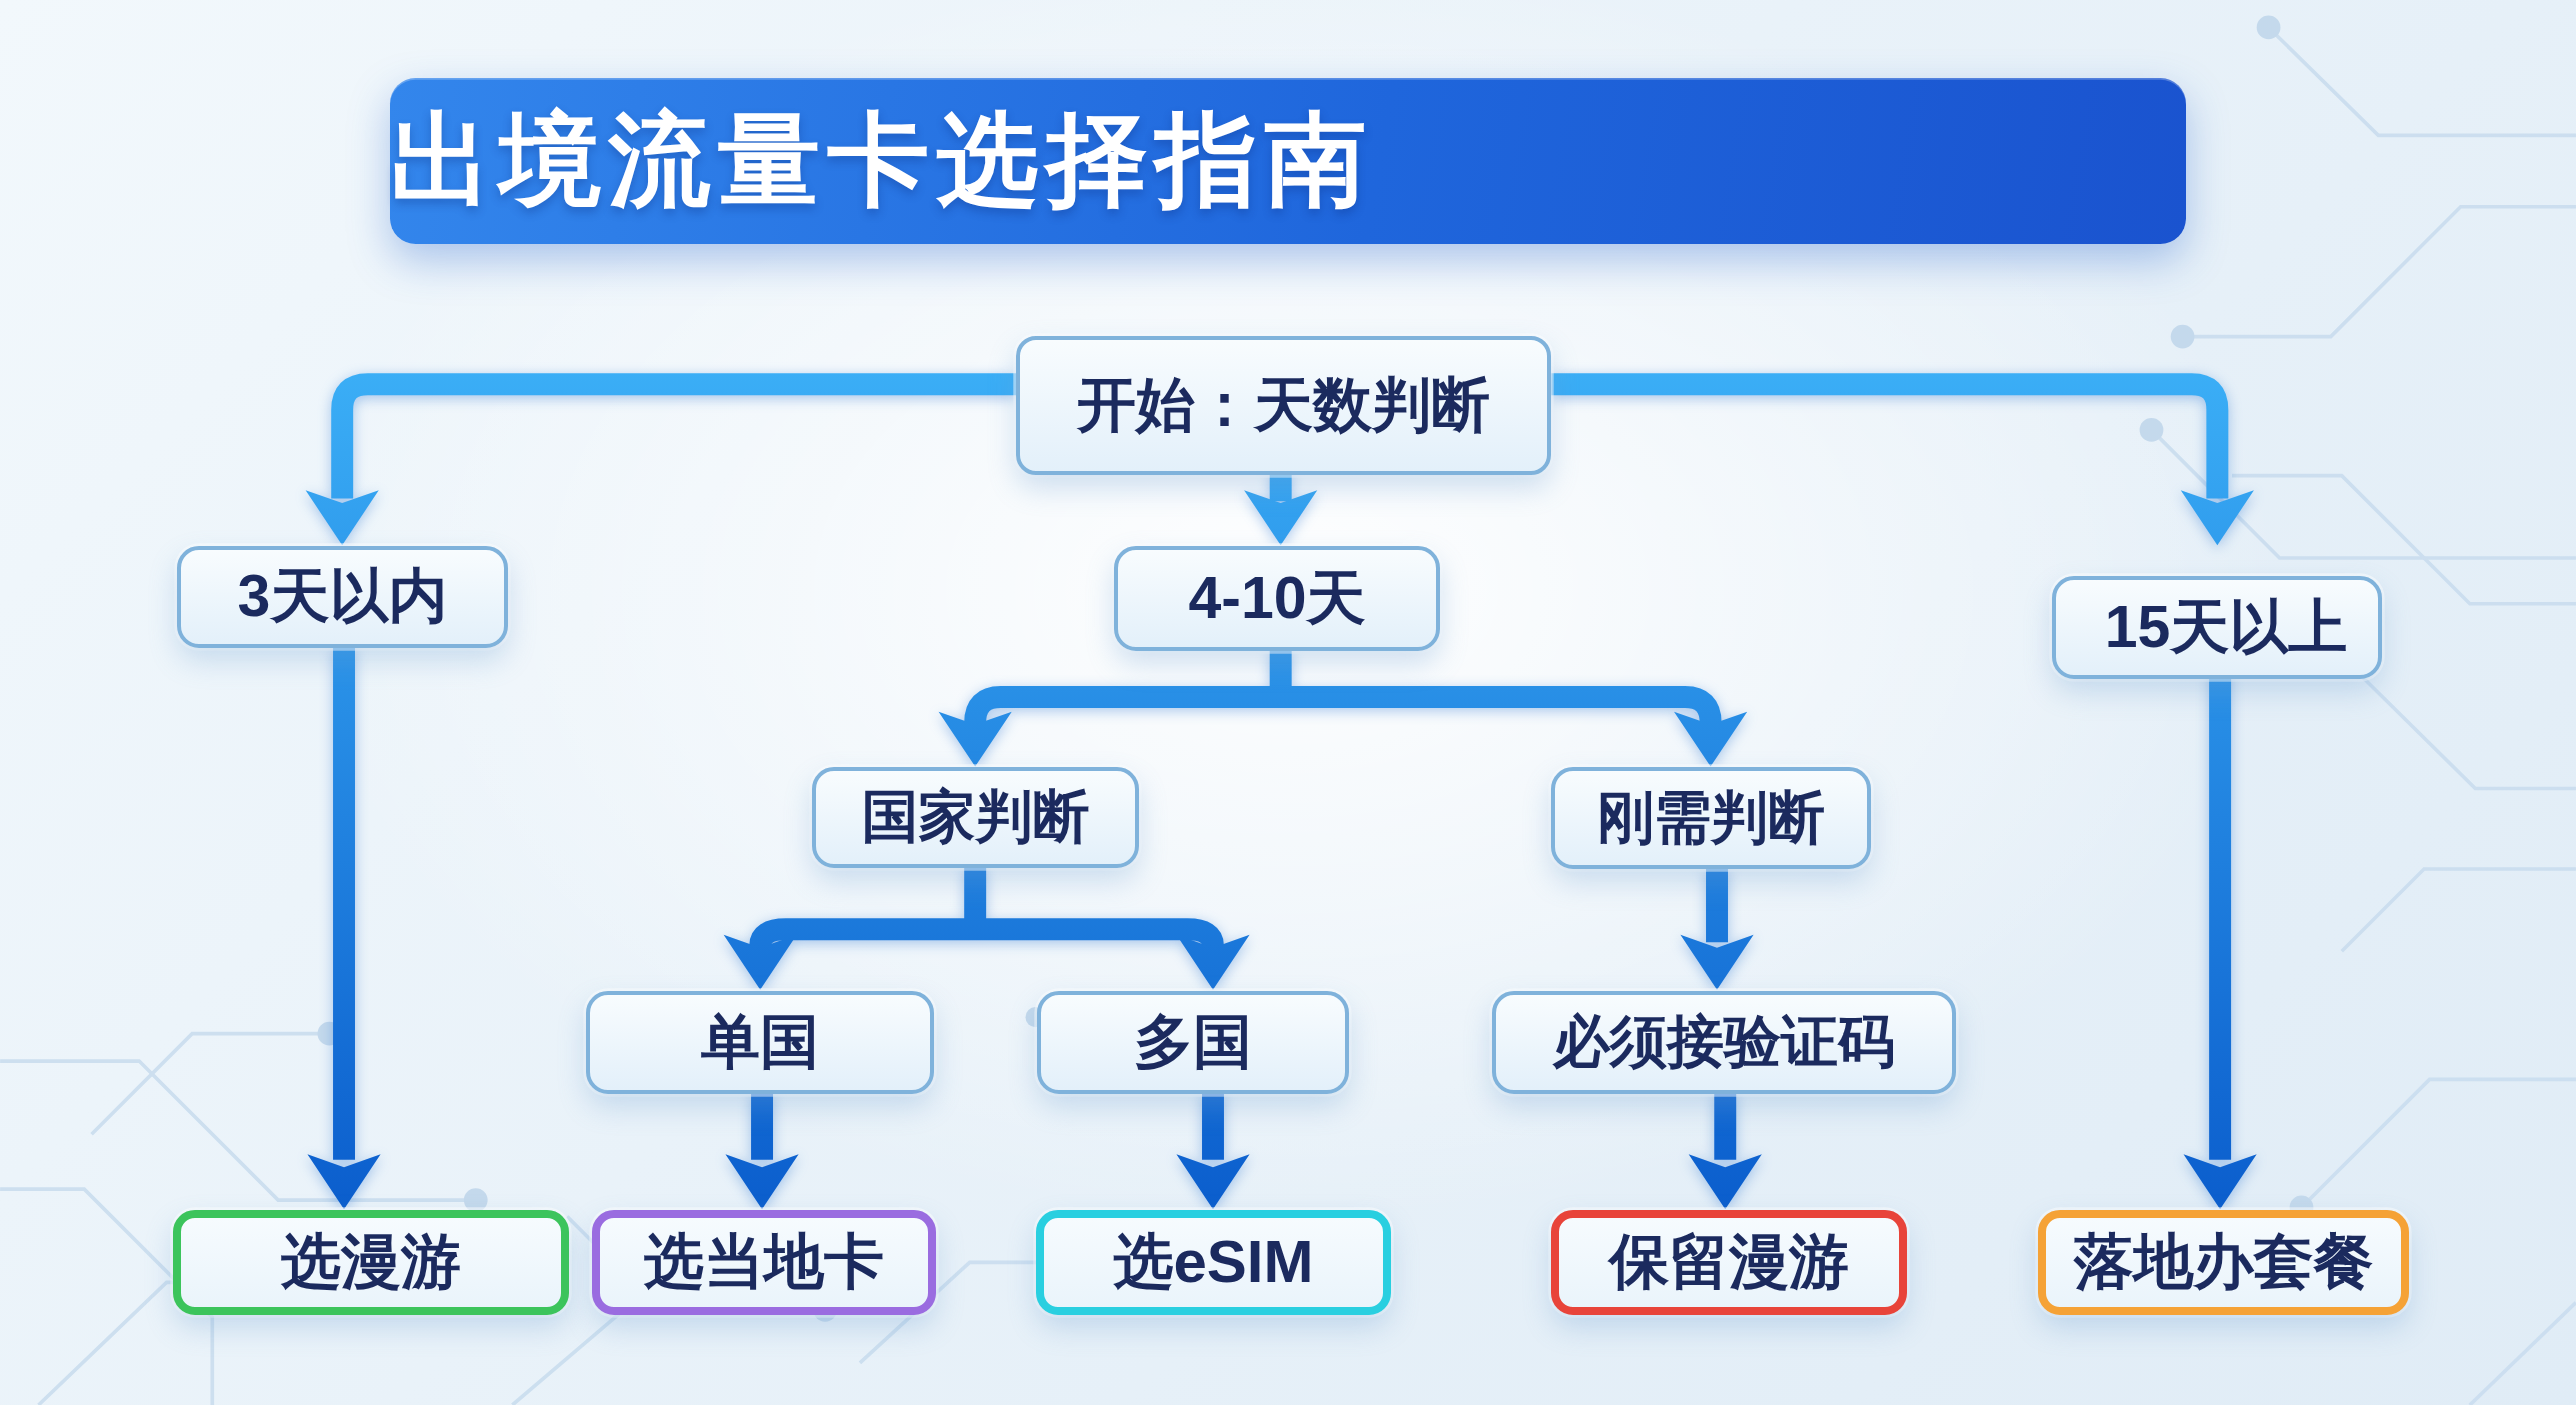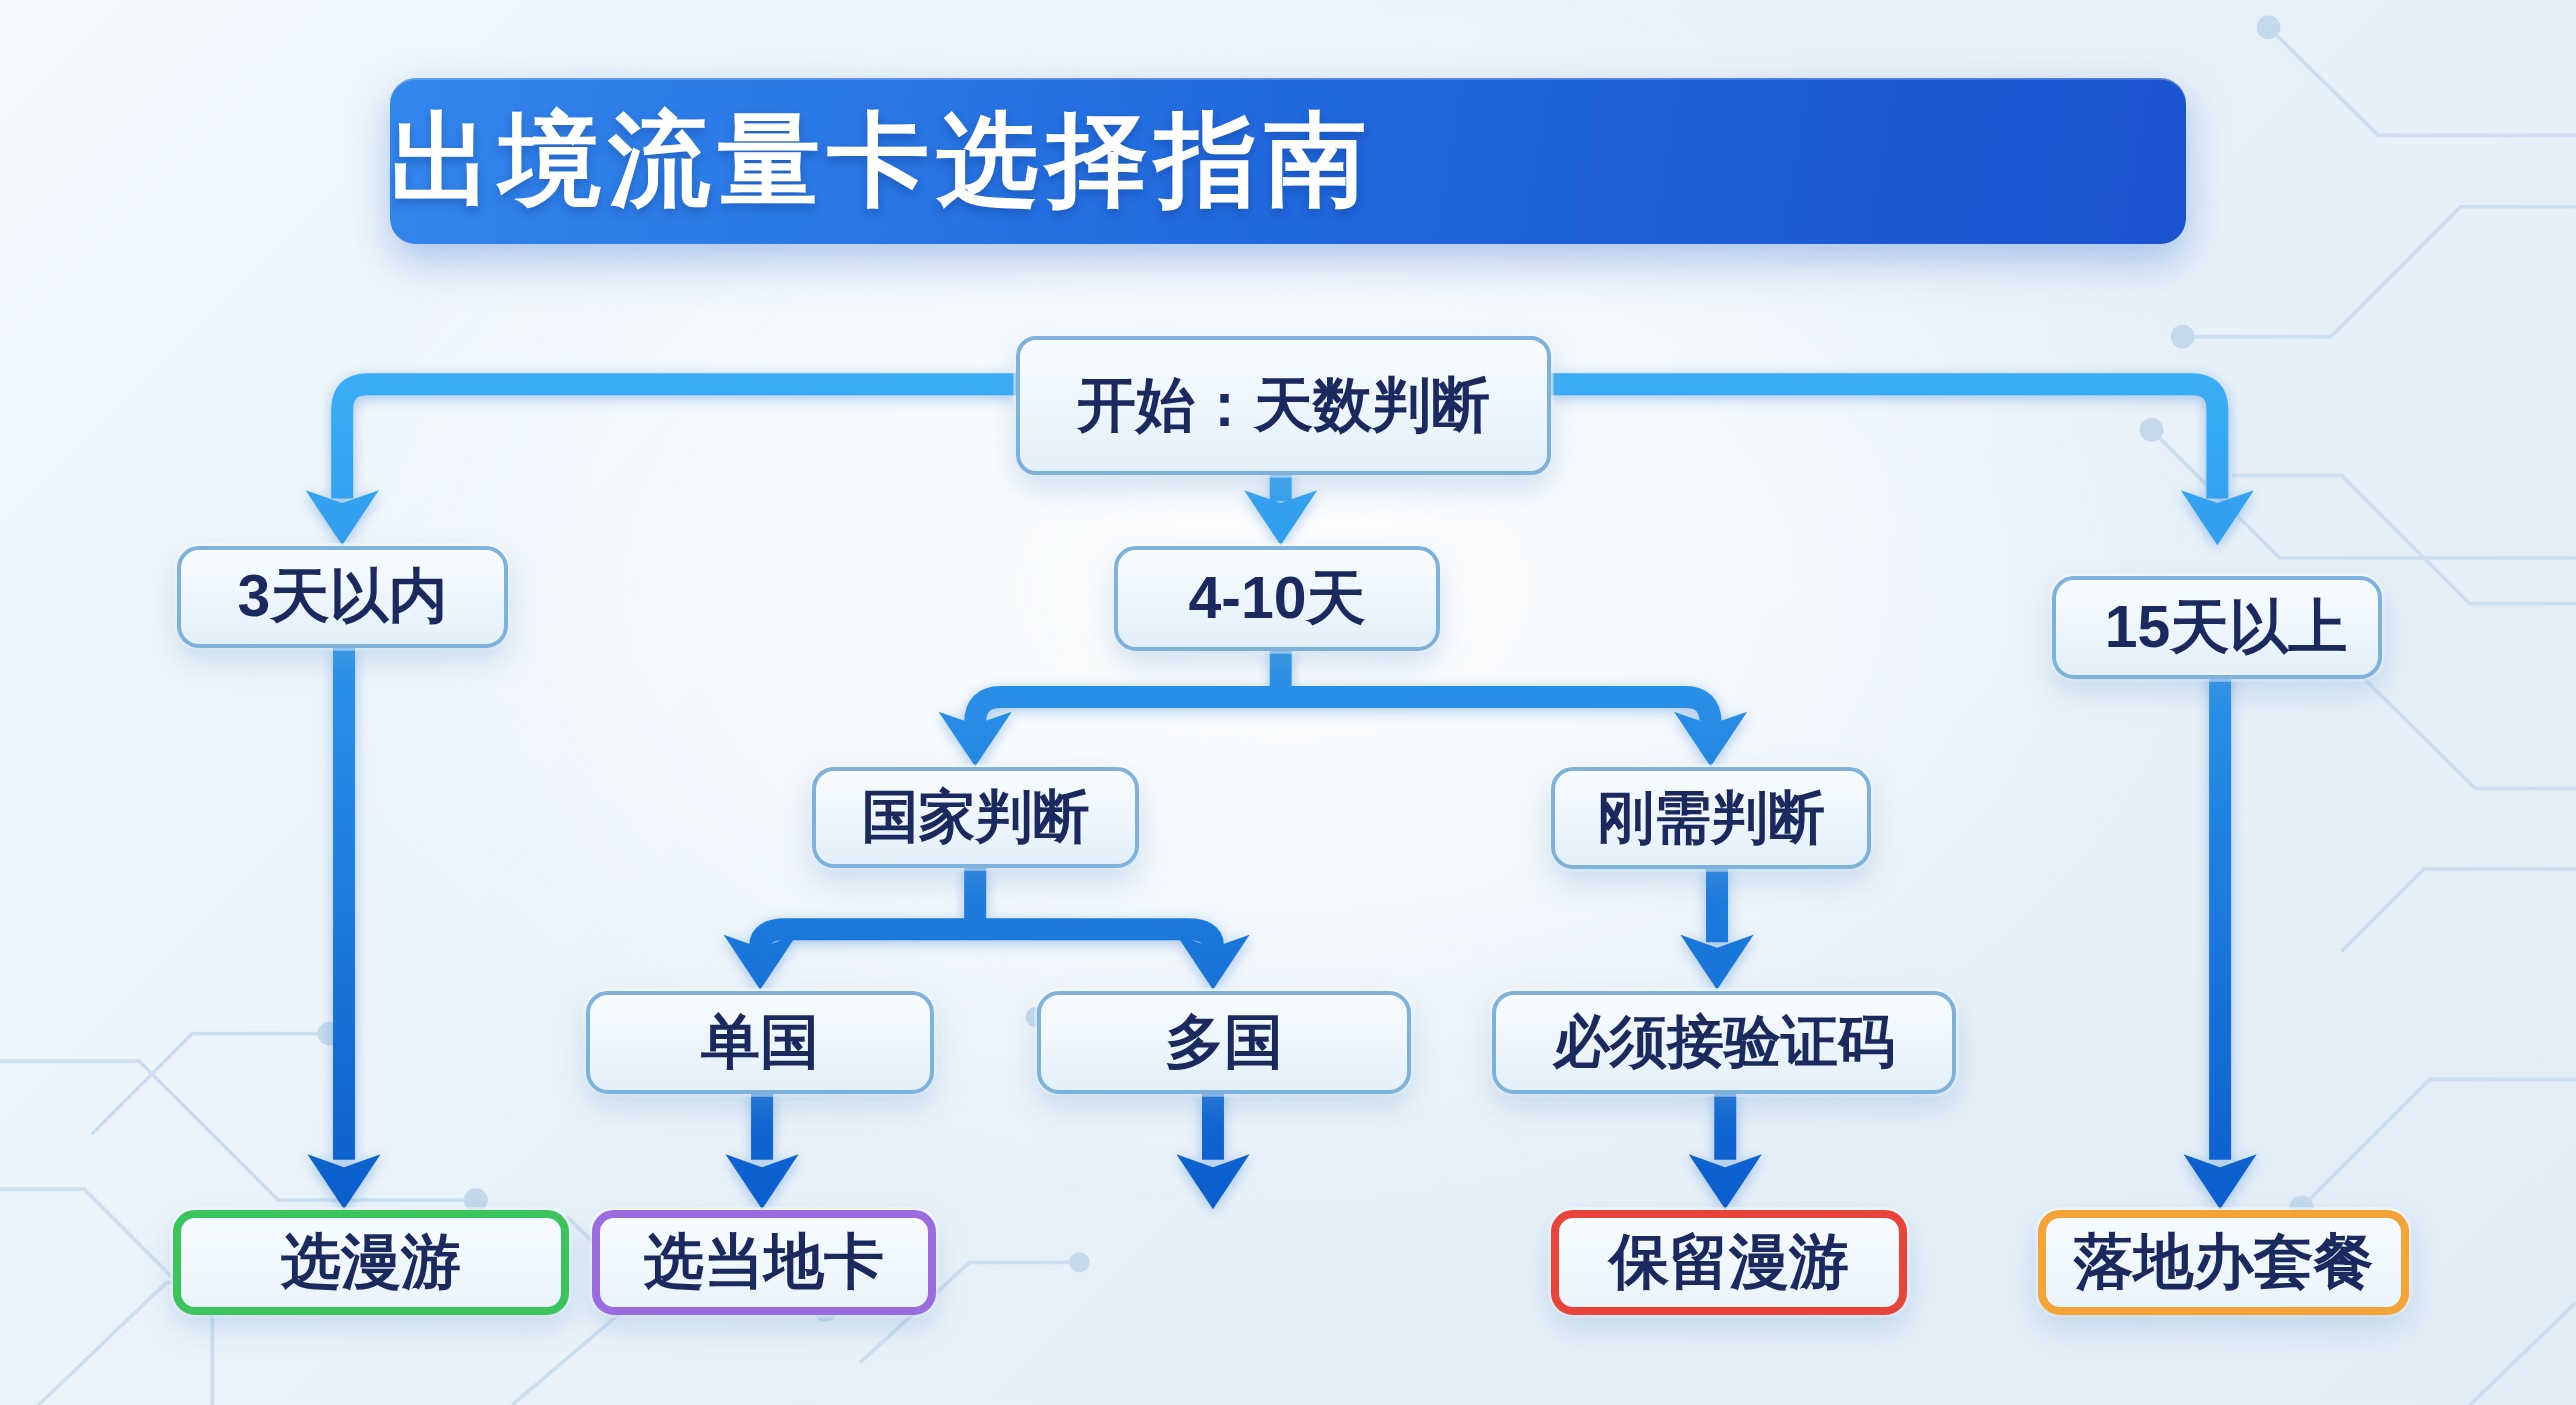--- a/index.html
+++ b/index.html
@@ -143,36 +143,39 @@
   </div>
 
   <div class="node" style="left:1551px;top:767px;width:320px;height:102px;font-size:57px;align-items:center;">
     <span>刚需判断</span>
   </div>
 
   <div class="node" style="left:586px;top:991px;width:348px;height:103px;font-size:59px;">
     <span>单国</span>
   </div>
 
-  <div class="node" style="left:1037px;top:991px;width:374px;height:103px;font-size:59px;">
+  <div class="node" style="left:1037px;top:991px;width:312px;height:103px;font-size:59px;">
     <span>多国</span>
   </div>
 
   <div class="node" style="left:1492px;top:991px;width:464px;height:103px;font-size:57px;">
     <span>必须接验证码</span>
   </div>
 
   <div class="node result" style="left: 173px; top: 1210px; width: 396px; height: 105px; font-size: 60px; border-color: rgb(60, 196, 92);">
     <span>选漫游</span>
   </div>
 
   <div class="node result" style="left: 592px; top: 1210px; width: 344px; height: 105px; font-size: 60px; border-color: rgb(154, 108, 224);">
     <span>选当地卡</span>
   </div>
 
+  <div class="node result" style="left: 1036px; top: 1210px; width: 355px; height: 105px; font-size: 60px; border-color: rgb(41, 207, 224);">
+    <span>选eSIM</span>
+  </div>
 
   <div class="node result" style="left: 1551px; top: 1210px; width: 356px; height: 105px; font-size: 60px; border-color: rgb(232, 68, 58);">
     <span>保留漫游</span>
   </div>
 
   <div class="node result" style="left: 2038px; top: 1210px; width: 371px; height: 105px; font-size: 60px; border-color: rgb(245, 162, 54);">
     <span>落地办套餐</span>
   </div>
 
 </div>

